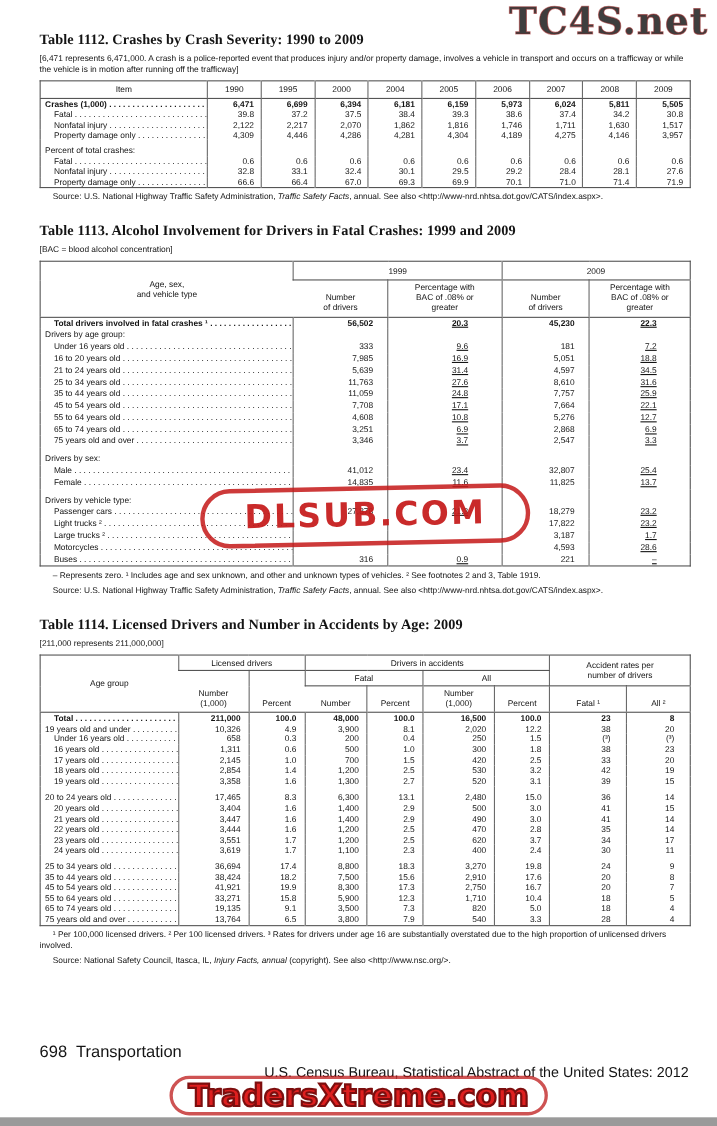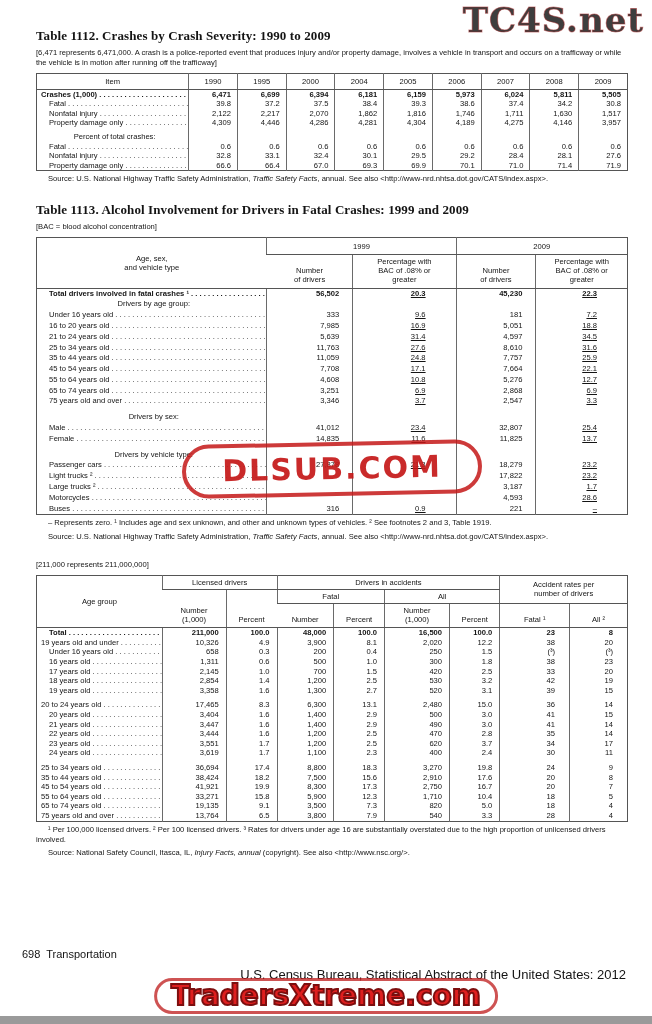--- a/index.html
+++ b/index.html
@@ -17,21 +17,21 @@
   table { width:100%; border-collapse:collapse; table-layout:fixed;
           border:1px solid #555; font-size:7.6px; }
   th { font-weight:normal; text-align:center; vertical-align:middle; padding:2px 2px; line-height:1.2; }
   th,td { border-left:1px solid #6a6a6a; }
   th:first-child, td:first-child { border-left:none; }
   .hd-b { border-bottom:1px solid #555; }
   .pre { white-space:pre-line; }
   .vb { vertical-align:bottom; padding-bottom:3px;text-align:center; }
 
   td { vertical-align:bottom; }
-  td.stub { text-align:center; padding-left:4px; white-space:nowrap; overflow:hidden;margin-left:43px; }
+  td.stub { text-align:left; padding-left:4px; white-space:nowrap; overflow:hidden;margin-left:43px; }
   td.stub.ind1 { padding-left:12px; }
   td.stub.ld::after { content:" . . . . . . . . . . . . . . . . . . . . . . . . . . . . . . . . . . . . . . . . . . . . . . . . . ."; }
   td.num { text-align:right; white-space:nowrap; overflow:hidden; }
   tr.b { font-weight:bold; }
   tr.gap td { padding-top:5px; }
 
   .t1112 td { line-height:9.4px; }
   .t1112 td.num { padding-right:6px; }
   .t1112 thead th { padding:3px 2px; }
 
@@ -39,21 +39,21 @@
   .t1113 td:nth-child(2), .t1113 td:nth-child(4) { padding-right:13px; }
   .t1113 td:nth-child(3), .t1113 td:nth-child(5) { padding-right:30px;text-decoration:underline; }
   .t1113 thead tr:first-child th { height:17px; }
 
   .t1114 td { line-height:9.6px; padding-right:7px; }
   .t1114 td:nth-child(8), .t1114 td:nth-child(9) { padding-right:14px; }
 
   .fn, .src { font-size:7.6px; line-height:1.35; margin-top:3px; text-indent:12px; }
   .src i { font-style:italic; }
 
-  .footer-left  { position:absolute; left:22px; top:948px; font-size:11px; white-space:pre; }
+  .footer-left  { position:absolute; left:36px; top:948px; font-size:15px; white-space:pre; }
   .footer-right { position:absolute; right:26px; top:967px; font-size:13px; }
 
   .wm-top {
     position:absolute; top:0; right:8px; z-index:5;
     font-family:"DejaVu Serif", serif; font-size:34px; font-weight:bold;
     color:#3e3e3e; -webkit-text-stroke:1px rgba(160,35,35,.5); letter-spacing:1px;
   }
   .wm-stamp {
     position:absolute; left:146px; bottom:46px; width:300px; height:54px; z-index:5;
     border:4px solid rgba(196,24,24,.85); border-radius:27px;
@@ -381,20 +381,21 @@
           </tr>
         </tbody>
     </table>
     <p class="fn">– Represents zero. ¹ Includes age and sex unknown, and other and unknown types of vehicles. ² See footnotes 2 and 3, Table 1919.</p>
     <p class="src"><span>Source: U.S. National Highway Traffic Safety Administration, </span><i>Traffic Safety Facts</i><span>, annual. See also &lt;http://www-nrd.nhtsa.dot.gov/CATS/index.aspx&gt;.</span></p>
 
     <div class="wm-stamp">DLSUB.COM</div>
   </section>
 
   <section class="tbl-block">
+    <h2 class="title">Table 1114. Licensed Drivers and Number in Accidents by Age: 2009</h2>
     <p class="note">[211,000 represents 211,000,000]</p>
     <table class="t1114">
       <colgroup>
         <col style="width:21.3%">
           <col style="width:10.8%">
           <col style="width:8.6%">
           <col style="width:9.6%">
         <col style="width:8.6%">
           <col style="width:11%">
           <col style="width:8.5%">

